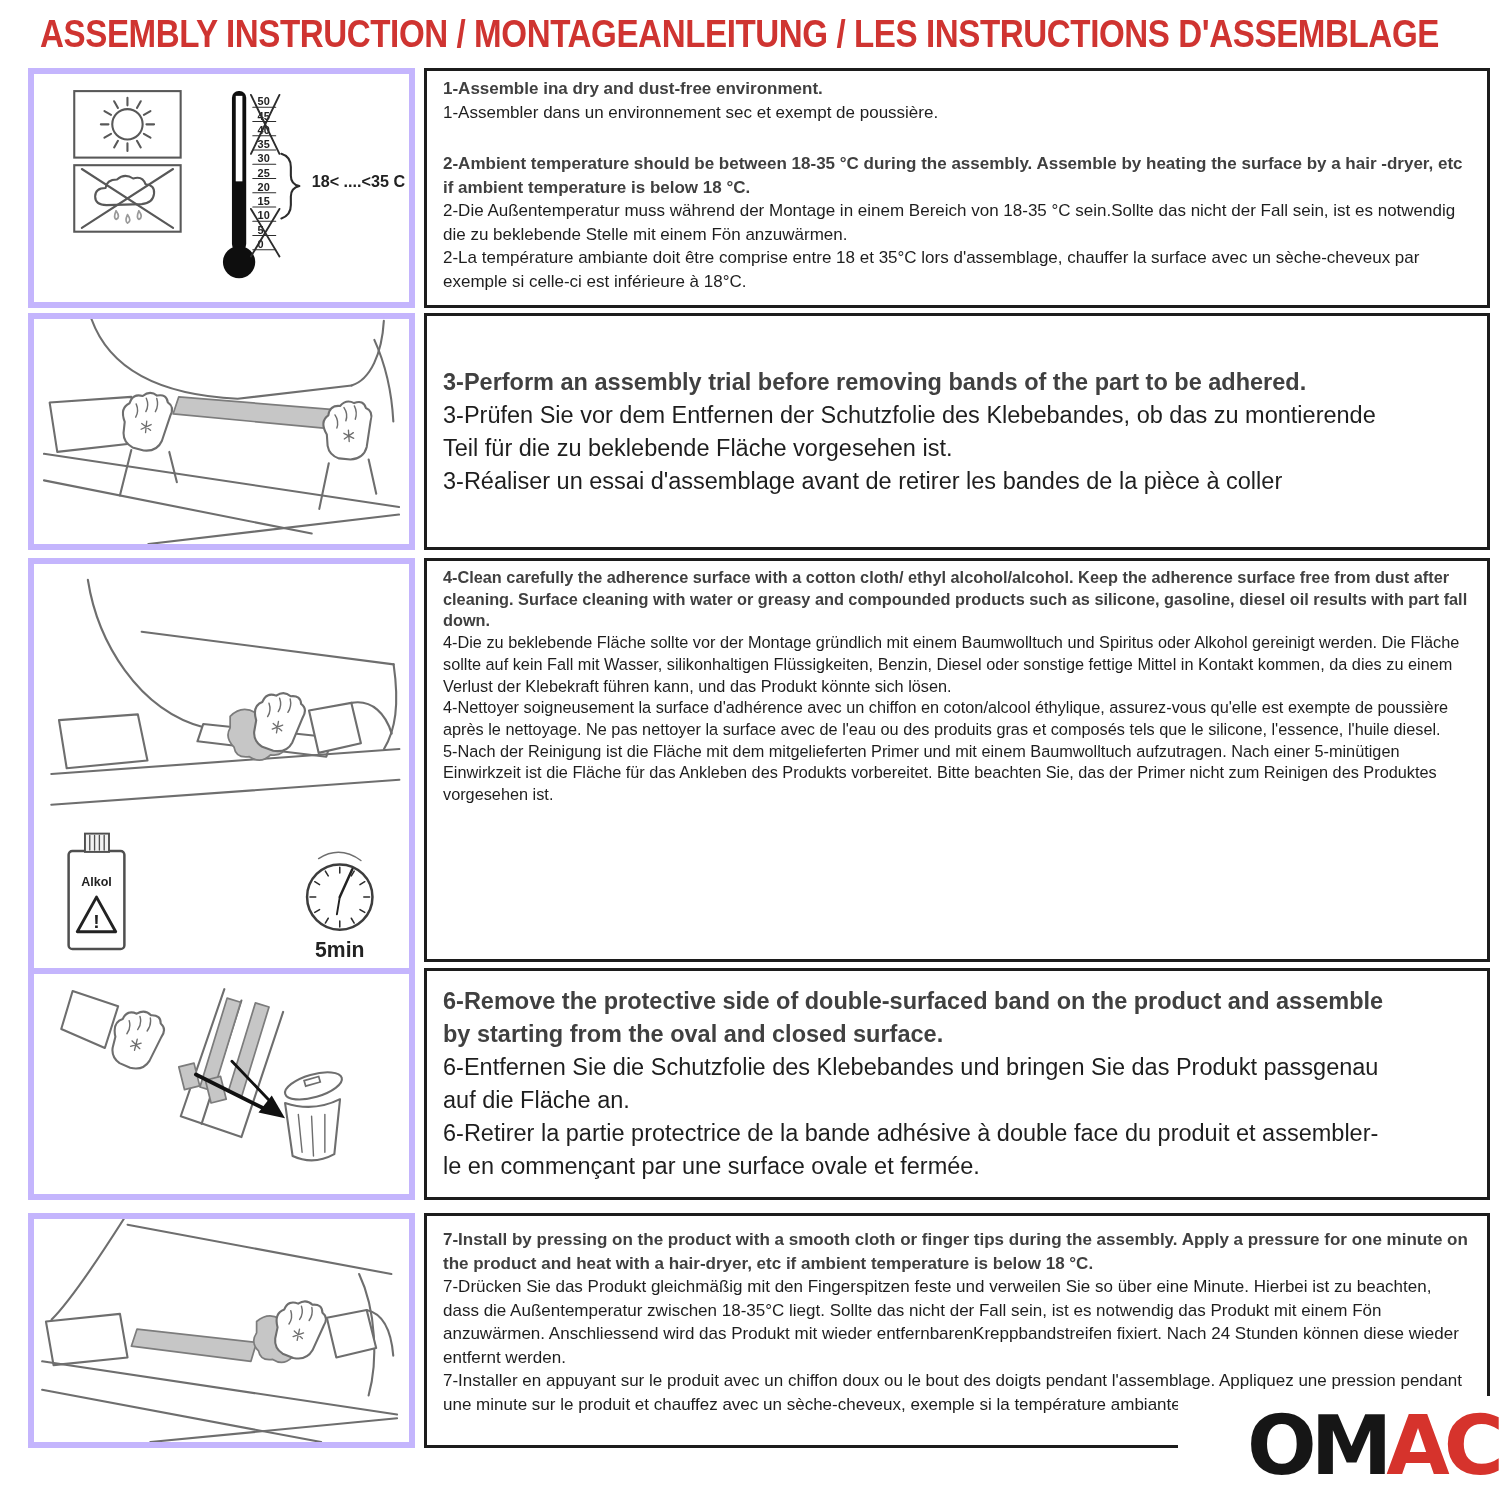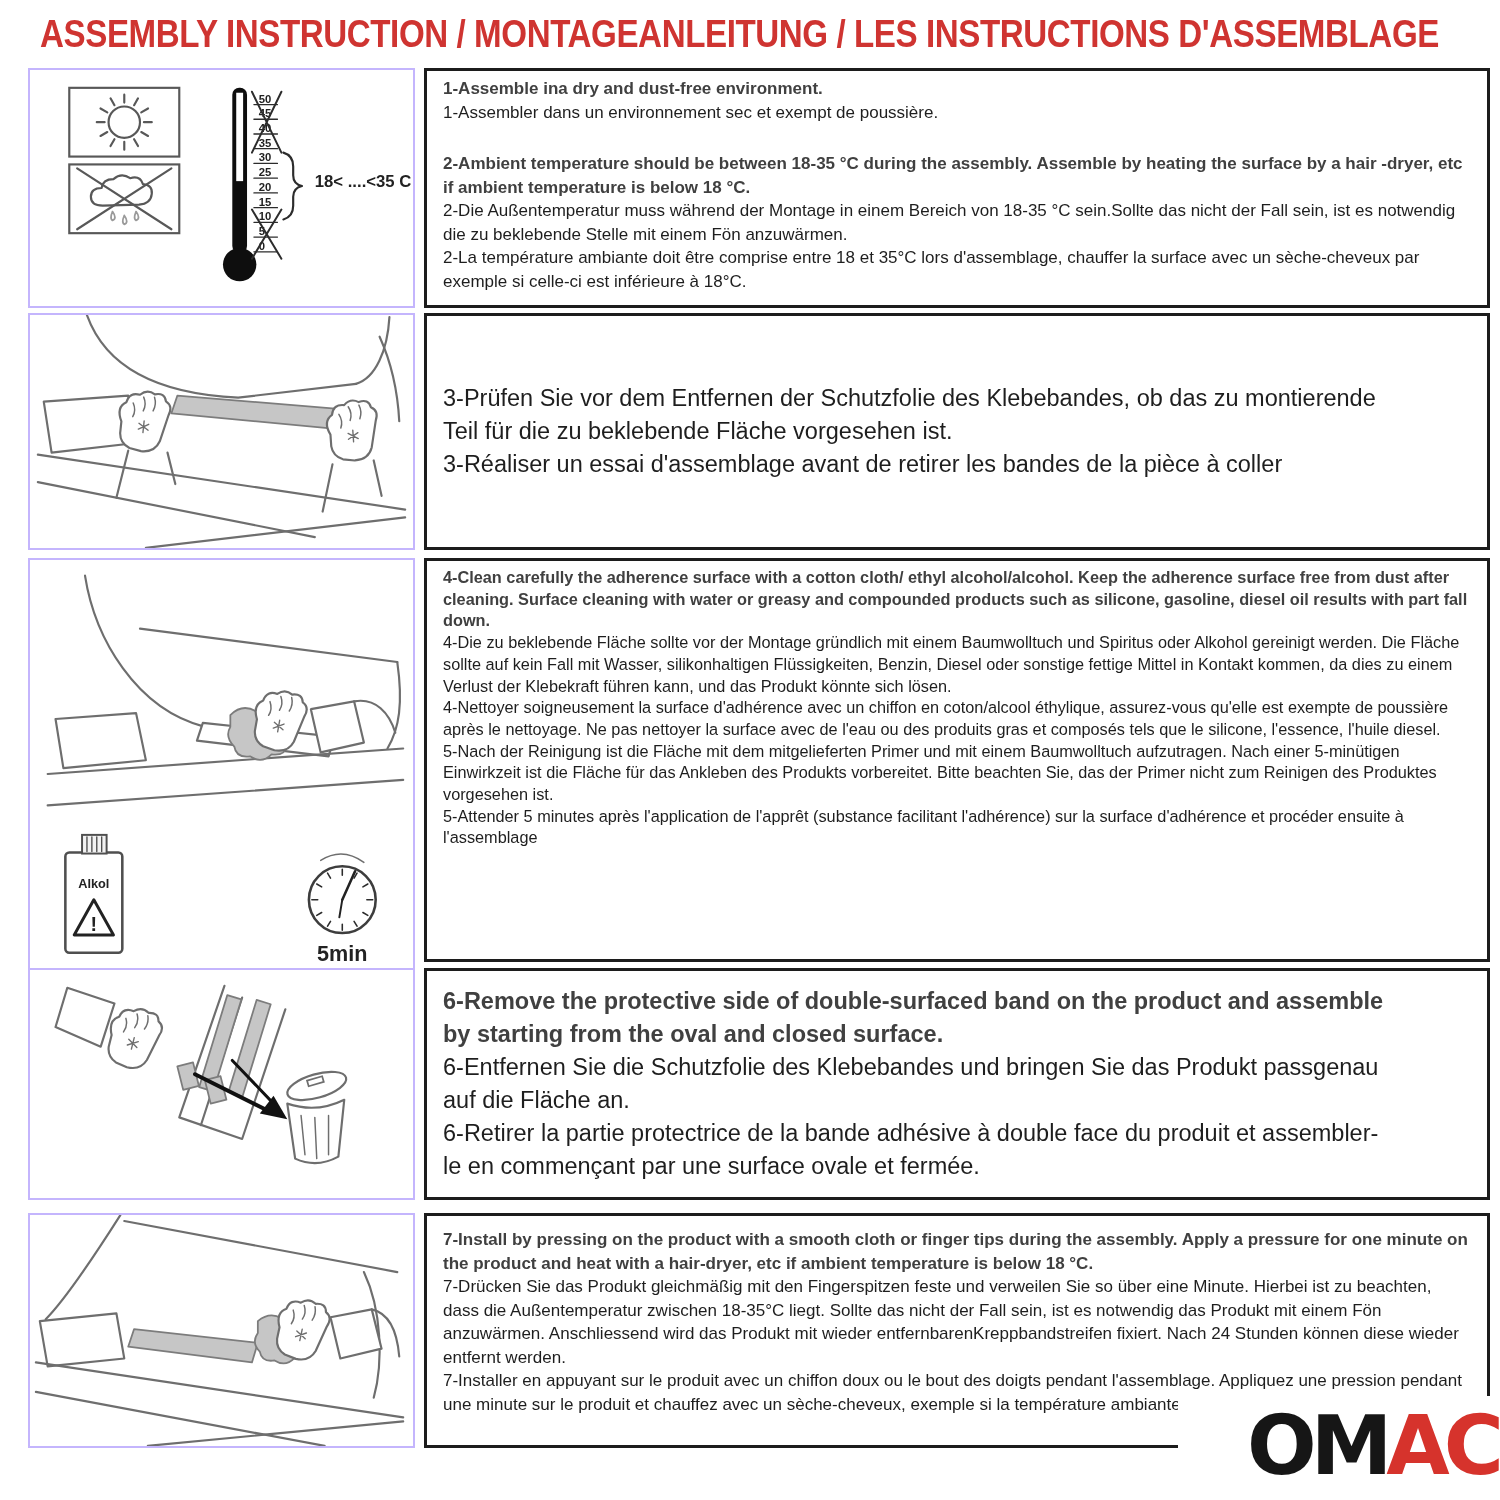--- a/index.html
+++ b/index.html
@@ -6,21 +6,21 @@
   body{width:1500px;height:1500px;position:relative;font-family:"Liberation Sans",sans-serif;overflow:hidden;}
 
   .page-title{
     position:absolute;left:40px;top:12px;white-space:nowrap;
     font-size:39px;font-weight:bold;color:#cf3431;letter-spacing:-0.5px;
     transform:scaleX(0.85);transform-origin:0 50%;
   }
 
   .img-box{
     position:absolute;left:28px;width:387px;background:#fff;
-    border:2px solid #c4b5fd;box-sizing:border-box;overflow:hidden;
+    border:6px solid #c4b5fd;box-sizing:border-box;overflow:hidden;
   }
   .txt-box{
     position:absolute;left:424px;width:1066px;background:#fff;
     border:3px solid #1c1c1c;box-sizing:border-box;overflow:hidden;
     color:#1e1e1e;
   }
   .txt-box .inner{padding:6px 18px 6px 16px;}
   .vcenter{display:flex;flex-direction:column;justify-content:center;}
 
   .para{margin:0;}
@@ -121,20 +121,21 @@
     <path class="s" d="M8,170 L290,226"></path>
     <path class="s" d="M118,237 L382,206"></path>
     <use href="#handshape" transform="translate(92,80) rotate(6)"></use>
     <use href="#handshape" transform="translate(300,94) rotate(-4)"></use>
     <path class="s" d="M100,138 L88,186 M140,140 L148,172"></path>
     <path class="s" d="M308,152 L298,200 M350,148 L358,184"></path>
   </svg>
 </div>
 <div class="txt-box txt-lg vcenter" style="top:313px;height:237px;">
   <div class="inner">
+      <p class="para bold">3-Perform an assembly trial before removing bands of the part to be adhered.</p>
       <p class="para">3-Prüfen Sie vor dem Entfernen der Schutzfolie des Klebebandes, ob das zu montierende Teil für die zu beklebende Fläche vorgesehen ist.</p>
       <p class="para">3-Réaliser un essai d'assemblage avant de retirer les bandes de la pièce à coller</p>
     </div>
 </div>
 
 <div class="img-box" style="top:558px;height:432px;">
   <svg viewBox="0 0 390 404">
     <path class="s" d="M56,0 C66,64 108,136 178,154"></path>
     <path class="s" d="M112,54 L374,88"></path>
     <path class="s" d="M374,88 C380,130 376,156 364,176"></path>
@@ -163,21 +164,20 @@
       <text class="svgtxt" x="318" y="392" style="font-size:22px;font-weight:bold" text-anchor="middle">5min</text>
     </g>
   </svg>
 </div>
 <div class="txt-box txt-xs" style="top:558px;height:404px;">
   <div class="inner">
       <p class="para bold">4-Clean carefully the adherence surface with a cotton cloth/ ethyl alcohol/alcohol. Keep the adherence surface free from dust after cleaning. Surface cleaning with water or greasy and compounded products such as silicone, gasoline, diesel oil results with part fall down.</p>
       <p class="para">4-Die zu beklebende Fläche sollte vor der Montage gründlich mit einem Baumwolltuch und Spiritus oder Alkohol gereinigt werden. Die Fläche sollte auf kein Fall mit Wasser, silikonhaltigen Flüssigkeiten, Benzin, Diesel oder sonstige fettige Mittel in Kontakt kommen, da dies zu einem Verlust der Klebekraft führen kann, und das Produkt könnte sich lösen.</p>
       <p class="para">4-Nettoyer soigneusement la surface d'adhérence avec un chiffon en coton/alcool éthylique, assurez-vous qu'elle est exempte de poussière après le nettoyage. Ne pas nettoyer la surface avec de l'eau ou des produits gras et composés tels que le silicone, l'essence, l'huile diesel.</p>
       <p class="para">5-Nach der Reinigung ist die Fläche mit dem mitgelieferten Primer und mit einem Baumwolltuch aufzutragen. Nach einer 5-minütigen Einwirkzeit ist die Fläche für das Ankleben des Produkts vorbereitet. Bitte beachten Sie, das der Primer nicht zum Reinigen des Produktes vorgesehen ist.</p>
-      <p class="para">5-Attender 5 minutes après l'application de l'apprêt (substance facilitant l'adhérence) sur la surface d'adhérence et procéder ensuite à l'assemblage</p>
     </div>
 </div>
 
 <div class="img-box" style="top:968px;height:232px;">
   <svg viewBox="0 0 390 232">
     <polygon class="sf" points="38,18 86,34 72,78 26,58"></polygon>
     <use href="#handshape" transform="translate(86,38) rotate(14)"></use>
     <path class="s" d="M198,16 L152,150 L216,172 L260,40"></path>
     <path class="s" d="M216,28 L174,158"></path>
     <g transform="rotate(17 200 90)">

